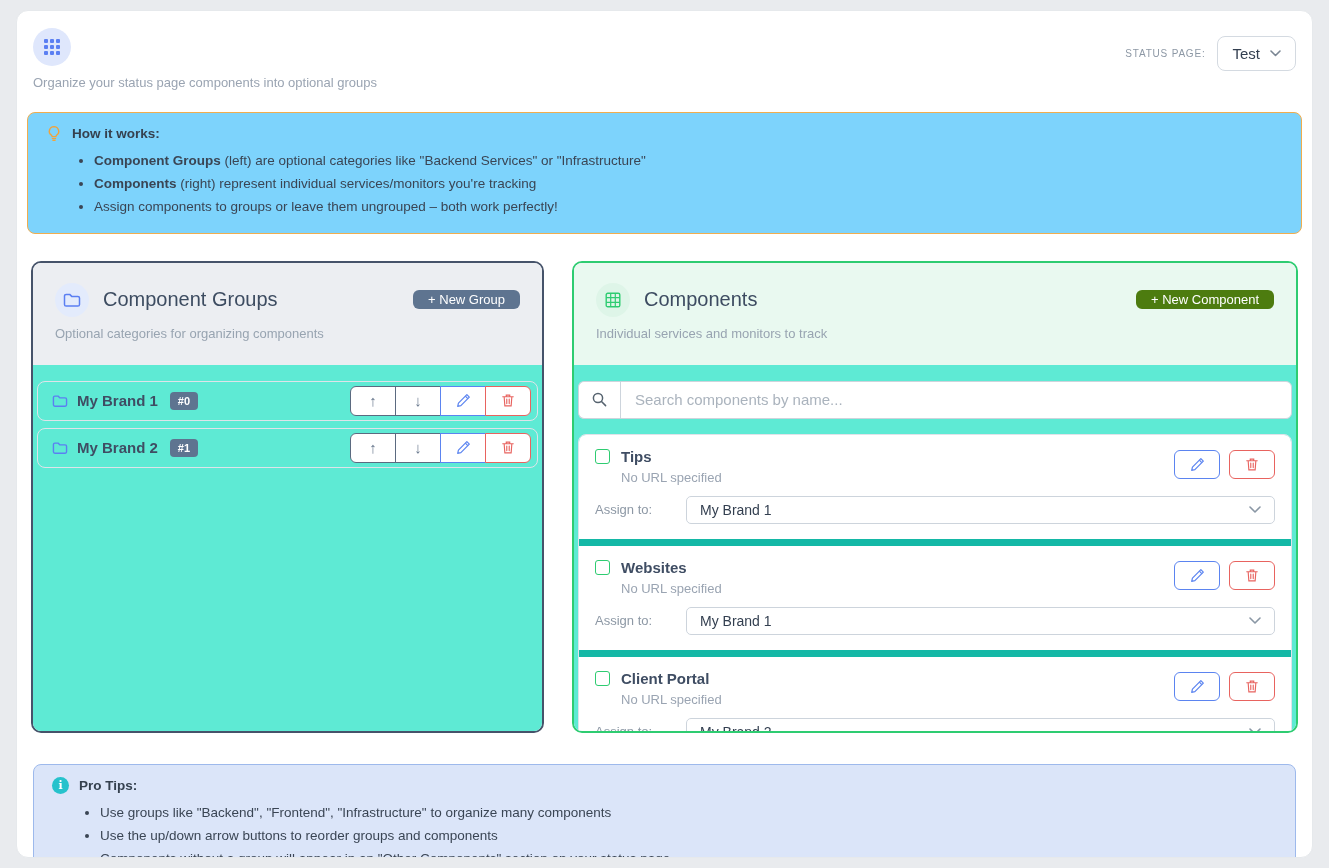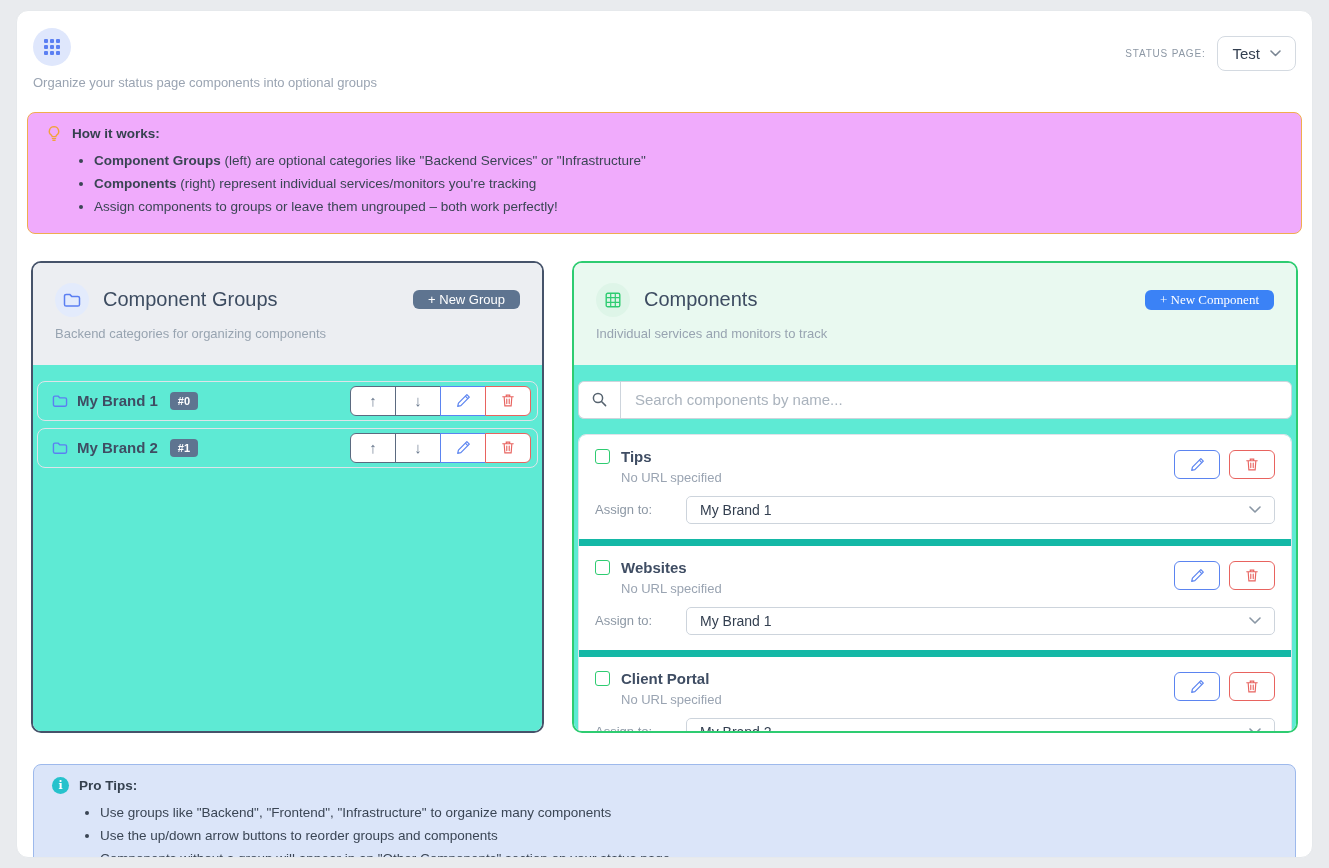--- a/index.html
+++ b/index.html
@@ -28,21 +28,21 @@
   .page-subtitle { font-size:13px; color:#9aa4b2; margin-top:9px; }
   .status-picker { display:flex; align-items:center; gap:12px; margin-top:8px; }
   .status-label { font-size:10px; color:#8d98a5; letter-spacing:.8px; }
   .status-select {
     display:flex; align-items:center; gap:10px; background:#fff;
     border:1px solid #d4dae1; border-radius:8px; padding:8px 14px;
     font-size:15px; color:#333f50; cursor:pointer; min-width:76px;
   }
   
   .hiw-box {
-    margin:22px 0 0 0; background:#f0abfc; border:1px solid #f0ad4e;
+    margin:22px 0 0 0; background:#7dd3fc; border:1px solid #f0ad4e;
     border-radius:8px; padding:12px 18px 12px 18px;
   }
   .box-title-row { display:flex; align-items:center; gap:10px; }
   .box-title { font-size:13.5px; font-weight:700; color:#35414f; }
   .hiw-box ul, .tips-box ul { list-style:disc; margin:7px 0 2px 48px; }
   .hiw-box li, .tips-box li { font-size:13.5px; color:#3a4554; line-height:1.72; }
   .tips-box {
     margin:31px 6px 0 6px; background:#dbe5f9; border:1px solid #9db9ec;
     border-radius:8px; padding:12px 18px;
   }
@@ -59,21 +59,21 @@
   .panel-icon { width:34px; height:34px; border-radius:50%; display:flex; align-items:center; justify-content:center; }
   .panel.groups .panel-icon { background:#e3ebfc; }
   .panel.components .panel-icon { background:#def5e8; }
   h2 { font-size:20px; font-weight:500; color:#3d4c61; }
   .panel-subtitle { font-size:13px; color:#98a4b1; margin-top:9px; }
   .btn-new {
     border:none; border-radius:6px; color:#fff; font-size:13px;
     padding:2px 15px; cursor:pointer; font-family:inherit; white-space:nowrap;
   }
   .btn-new.slate { background:#5e7490; }
-  .btn-new.green { background:#3b82f6;font-family:Liberation Serif, serif; }
+  .btn-new.green { background:#4d7c0f; }
   .panel-body { flex:1; padding:16px 4px; background:#5eead4; }
   
   .group-row {
     display:flex; align-items:center; justify-content:space-between;
     border:1px solid #dfe3e9; border-radius:8px; padding:4px 6px 4px 14px;
     height:40px; margin-bottom:7px;
   }
   .group-left { display:flex; align-items:center; gap:9px; }
   .group-name { font-size:15px; font-weight:700; color:#3f4d63; }
   .order-badge {
@@ -189,21 +189,21 @@
           <div class="panel-title-row">
             <div class="panel-icon">
               <svg width="18" height="16" viewBox="0 0 18 16">
                   <path d="M1.5 4 a1.6 1.6 0 0 1 1.6 -1.6 h3.6 l2 2 h6.2 a1.6 1.6 0 0 1 1.6 1.6 v6.4 a1.6 1.6 0 0 1 -1.6 1.6 h-11.8 a1.6 1.6 0 0 1 -1.6 -1.6 z" fill="none" stroke="#5b7ff2" stroke-width="1.5" stroke-linejoin="round"></path>
                 </svg>
             </div>
             <h2>Component Groups</h2>
           </div>
           <button class="btn-new slate">+ New Group</button>
         </div>
-        <div class="panel-subtitle">Backend categories for organizing components</div>
+        <div class="panel-subtitle">Optional categories for organizing components</div>
       </div>
       <div class="panel-body">
 
         <div class="group-row">
           <div class="group-left">
             <svg width="16" height="14" viewBox="0 0 18 16">
                 <path d="M1.5 4 a1.6 1.6 0 0 1 1.6 -1.6 h3.6 l2 2 h6.2 a1.6 1.6 0 0 1 1.6 1.6 v6.4 a1.6 1.6 0 0 1 -1.6 1.6 h-11.8 a1.6 1.6 0 0 1 -1.6 -1.6 z" fill="none" stroke="#5b7ff2" stroke-width="1.6" stroke-linejoin="round"></path>
               </svg>
             <span class="group-name">My Brand 1</span>
             <span class="order-badge">#0</span>

